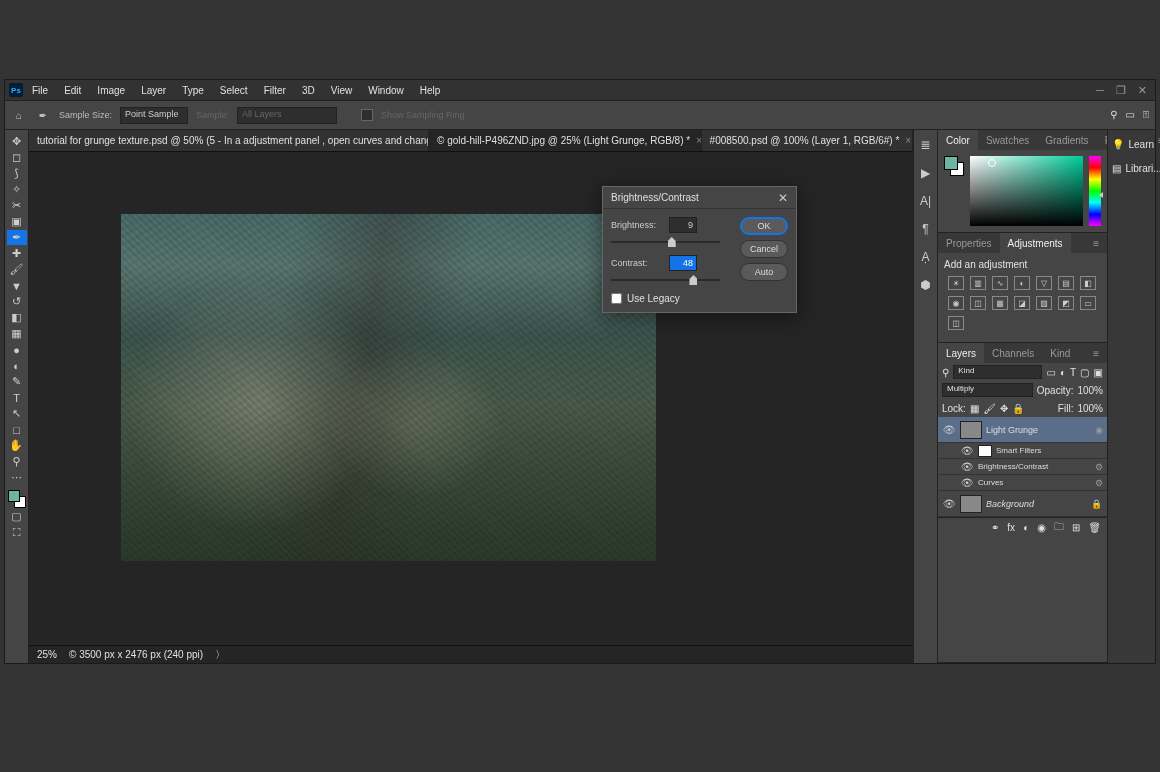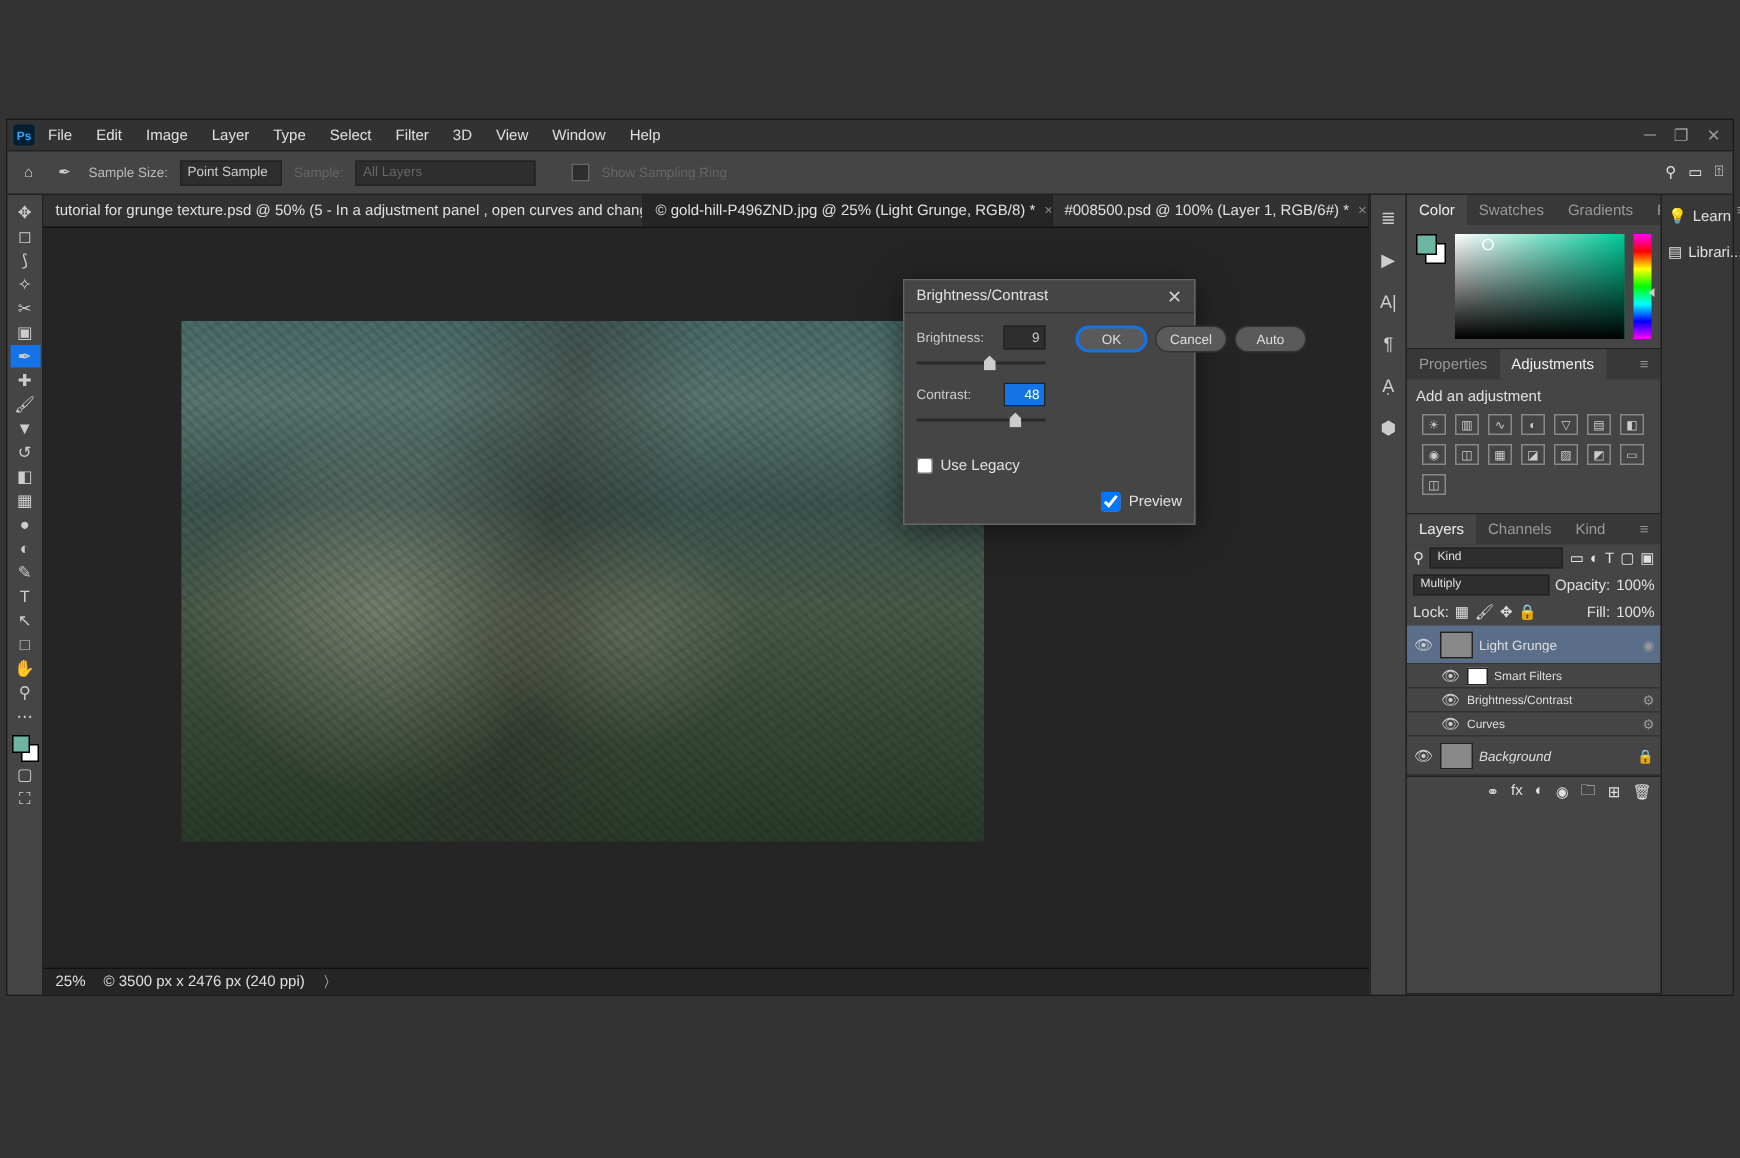--- a/index.html
+++ b/index.html
@@ -72,24 +72,24 @@
 .dialog .titlebar .x{margin-left:auto;font-size:12px;color:#ccc;cursor:default}
 .dialog .body{padding:8px;display:flex;gap:20px}
 .dialog .fields{flex:1;display:flex;flex-direction:column;gap:8px}
 .dialog .row{display:flex;align-items:center;gap:6px}
 .dialog .row label{font-size:9px;color:#ccc;width:52px}
 .dialog .row input{width:28px;height:16px;background:#2e2e2e;border:1px solid #222;color:#ccc;font-size:9px;text-align:right;padding:0 3px}
 .dialog .row input.hl{background:#1473e6;color:#fff}
 .dialog .slider{height:10px;position:relative;margin-top:-4px}
 .dialog .slider::before{content:"";position:absolute;top:4px;left:0;right:0;height:2px;background:#2a2a2a}
 .dialog .slider .h{position:absolute;top:0;width:8px;height:10px;background:#ccc;clip-path:polygon(50% 0,100% 40%,100% 100%,0 100%,0 40%)}
-.dialog .btns{display:flex;flex-direction:row;gap:5px}
+.dialog .btns{display:flex;flex-direction:column;gap:5px}
 .dialog .btns button{width:48px;height:18px;background:#5a5a5a;border:1px solid #333;border-radius:9px;color:#ddd;font-size:9px;cursor:default}
 .dialog .btns button.primary{border:2px solid #1473e6}
-.dialog .chkrow{display:flex;align-items:flex-start;gap:5px;font-size:9px;color:#ccc;margin-top:12px}
+.dialog .chkrow{display:flex;align-items:flex-start;gap:5px;font-size:9px;color:#ccc;margin-top:0}
 .dialog .chkrow input{width:11px;height:11px}
 .dialog .preview{display:flex;align-items:center;justify-content:flex-end;gap:5px;padding:4px 8px 8px;font-size:9px;color:#ccc}
 </style>
 </head>
 <body>
 
 <div class="app">
 
   <div class="menubar">
     <div class="logo">Ps</div>
@@ -110,21 +110,21 @@
       <span>✕</span>
     </div>
   </div>
 
   <div class="optbar">
     <span class="ic">⌂</span>
     <span class="ic">✒</span>
     <span class="lbl">Sample Size:</span>
     <div class="fsel">Point Sample</div>
     <span class="lbl dim">Sample:</span>
-    <div class="fsel dim" style="width:120px">All Layers</div>
+    <div class="fsel dim" style="width:100px">All Layers</div>
     <span style="width:8px"></span>
     <span class="chk dim"></span>
     <span class="lbl dim">Show Sampling Ring</span>
     <div class="srch">
       <span>⚲</span>
       <span>▭</span>
       <span>⍐</span>
     </div>
   </div>
 
@@ -356,17 +356,13 @@
         <input type="checkbox" style="">
         <span>Use Legacy</span>
       </div>
     </div>
     <div class="btns">
       <button class="primary">OK</button>
       <button>Cancel</button>
       <button>Auto</button>
     </div>
   </div>
-  <div class="preview">
-    <input type="checkbox" checked="" style="">
-    <span>Preview</span>
-  </div>
 </div>
 
 </body></html>

